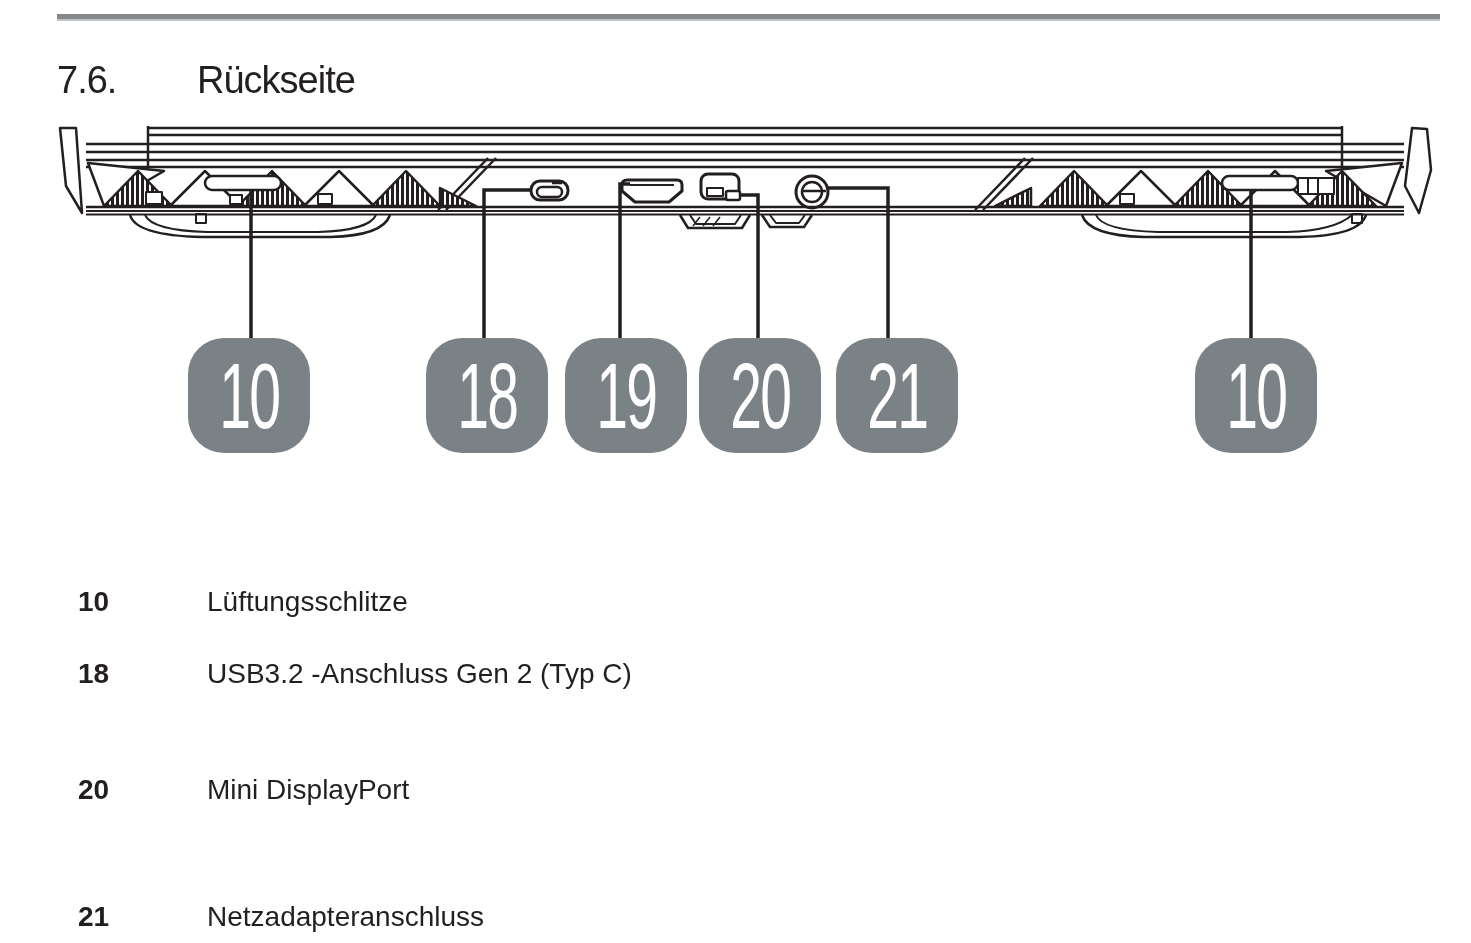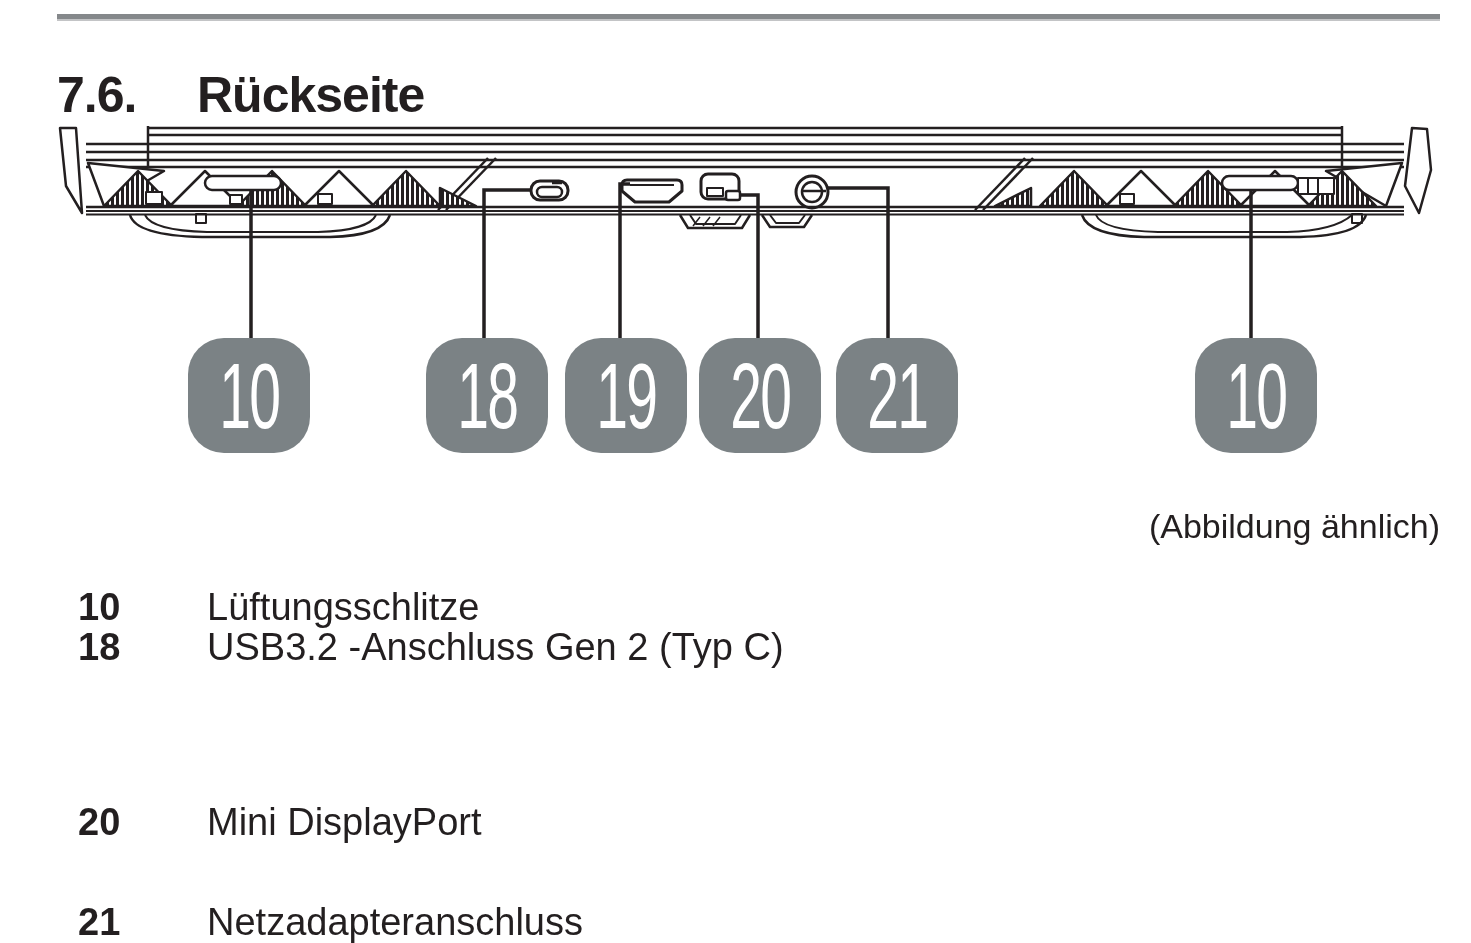--- a/index.html
+++ b/index.html
@@ -5,38 +5,38 @@
   html,body{margin:0;padding:0;background:#ffffff;}
   #page{
     position:relative;width:1471px;height:943px;background:#fff;overflow:hidden;
     font-family:"Liberation Sans","DejaVu Sans",sans-serif;color:#231f20;
   }
   .topbar{
     position:absolute;left:57px;top:14px;width:1383px;height:5px;
     background:#85888b;border-bottom:2px solid #c3c4c6;
   }
   .heading{
-    position:absolute;left:57px;top:36px;font-size:50px;font-weight:bold;
+    position:absolute;left:57px;top:36px;font-size:38px;font-weight:normal;
     line-height:1;letter-spacing:-1px;white-space:nowrap;
   }
   .heading .num{display:inline-block;min-width:140px;}
   .figure-svg{position:absolute;left:0;top:0;width:1471px;height:943px;}
   .badge{
     position:absolute;top:338px;width:122px;height:115px;border-radius:36px;
     background:#7b8285;display:flex;align-items:center;justify-content:center;
   }
   .badge span{
     color:#ffffff;font-size:92px;line-height:1;letter-spacing:-3px;
     transform:scaleX(0.62);transform-origin:center;
   }
   .caption{
     position:absolute;right:31px;top:506px;font-size:34px;line-height:1.2;
     white-space:nowrap;
   }
-  .legend-row{position:absolute;left:78px;font-size:38px;line-height:1;white-space:nowrap;}
+  .legend-row{position:absolute;left:78px;font-size:28px;line-height:1;white-space:nowrap;}
   .legend-row .n{display:inline-block;width:129px;font-weight:bold;}
 </style>
 </head>
 <body>
 
 <div id="page">
 
   <div class="topbar"></div>
 
   <h1 class="heading">
@@ -161,28 +161,27 @@
   <div class="badge" style="left:699px">
       <span>20</span>
     </div>
   <div class="badge" style="left:836px">
       <span>21</span>
     </div>
   <div class="badge" style="left:1195px">
       <span>10</span>
     </div>
 
-  <div class="caption">(Abbildung ähnlich)</div>
 
   <div class="legend-row" style="top:588px">
     <span class="n">10</span><span>Lüftungsschlitze</span>
   </div>
-  <div class="legend-row" style="top:628px">
+  <div class="legend-row" style="top:660px">
     <span class="n">18</span><span>USB3.2 -Anschluss Gen 2 (Typ C)</span>
   </div>
-  <div class="legend-row" style="top:803px">
+  <div class="legend-row" style="top:776px">
     <span class="n">20</span><span>Mini DisplayPort</span>
   </div>
   <div class="legend-row" style="top:903px">
     <span class="n">21</span><span>Netzadapteranschluss</span>
   </div>
 
 </div>
 
 </body></html>

